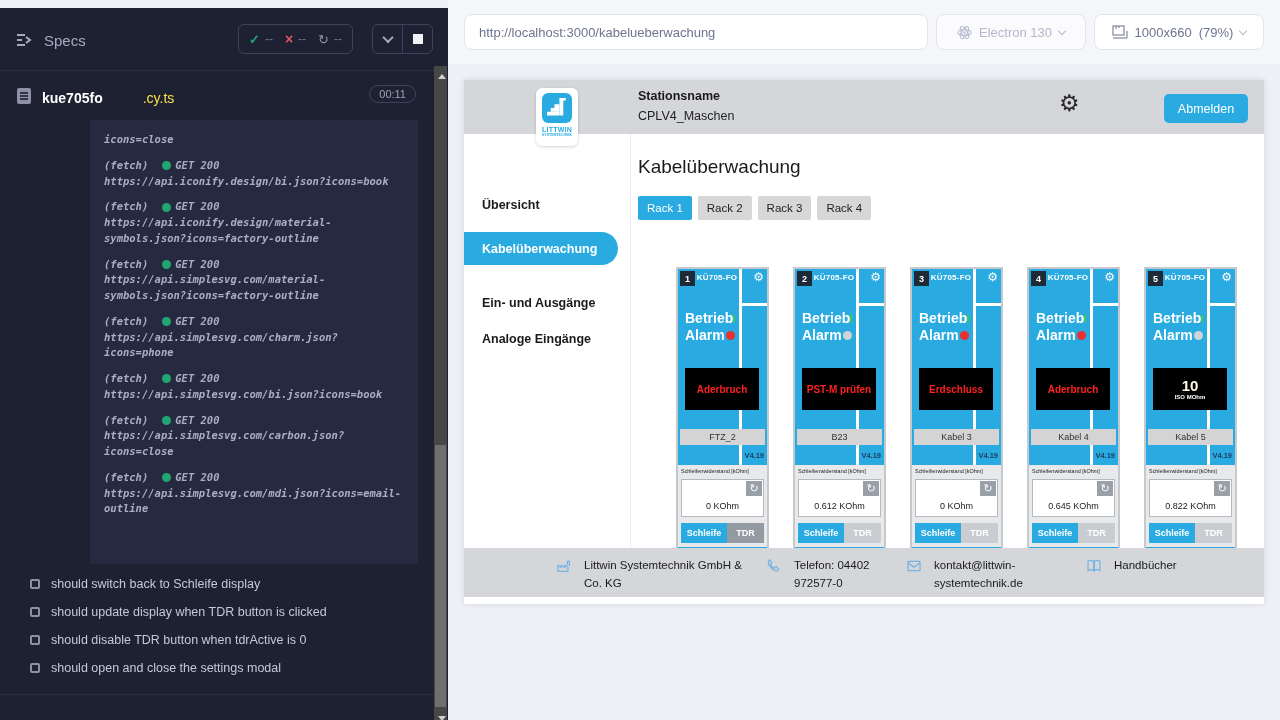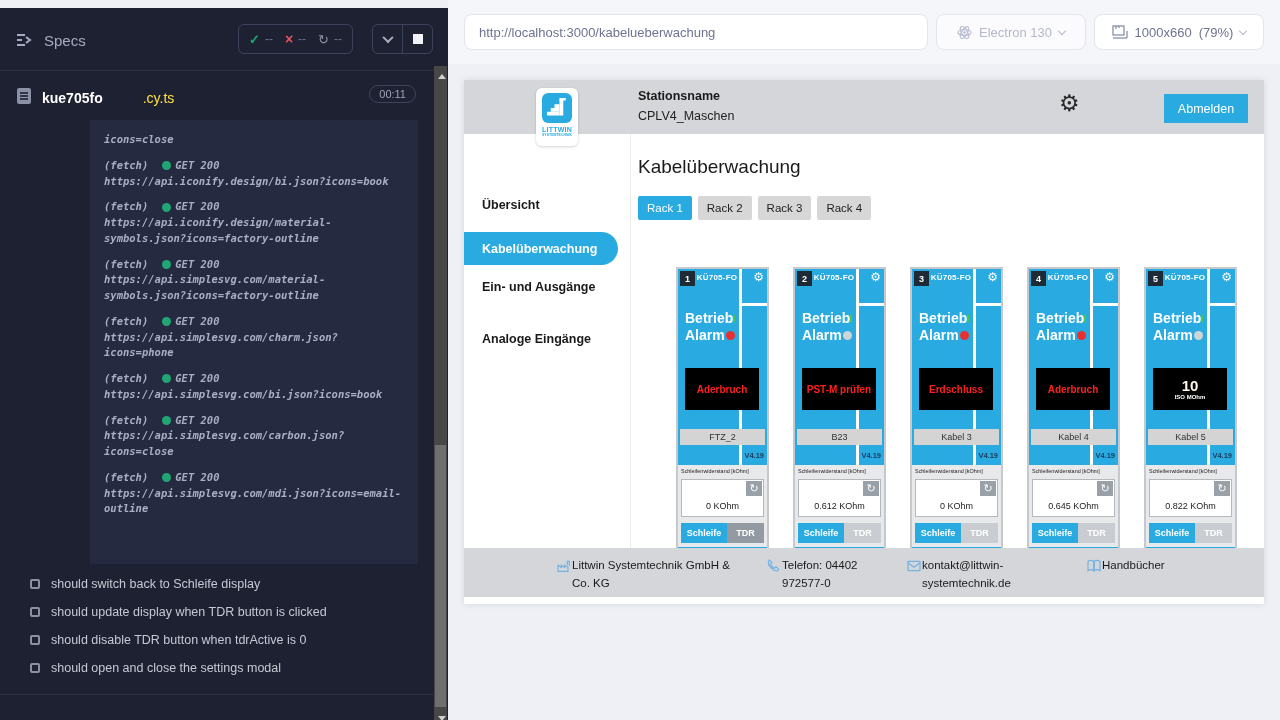--- a/index.html
+++ b/index.html
@@ -57,21 +57,21 @@
   .aut { position:absolute; left:464px; top:80px; width:800px; height:524px; background:#ffffff; box-shadow:0 0 6px rgba(30,40,60,.12); }
   .app-header { position:absolute; left:0; top:0; width:800px; height:54px; background:#d4d6da; }
   .logo-card { position:absolute; left:72px; top:8px; width:42px; height:58px; background:#fff; border-radius:6px; box-shadow:0 1px 3px rgba(0,0,0,.18); z-index:6; display:flex; flex-direction:column; align-items:center; padding-top:5px; }
   .logo-icon { width:30px; height:30px; }
   .logo-name { font-size:7px; font-weight:bold; color:#29abe2; margin-top:3px; letter-spacing:.2px; }
   .logo-sub { font-size:3.5px; font-weight:bold; color:#29abe2; }
   .station { position:absolute; left:174px; top:9px; }
   .station-label { font-size:12.5px; font-weight:bold; color:#1a1a1a; }
   .station-value { font-size:12.5px; color:#222; margin-top:6px; }
   .hdr-gear { position:absolute; left:595px; top:12px; font-size:23px; color:#2b2b2b; cursor:pointer; line-height:1; }
-  .logout-btn { position:absolute; left:700px; top:14px; width:84px; height:29px; background:#29abe2; border:none; border-radius:0; color:#fff; font-size:12.5px; font-family:"Liberation Sans",sans-serif; cursor:pointer; }
+  .logout-btn { position:absolute; left:700px; top:14px; width:84px; height:29px; background:#29abe2; border:none; border-radius:5px; color:#fff; font-size:12.5px; font-family:"Liberation Sans",sans-serif; cursor:pointer; }
 
   .sidebar-border { position:absolute; left:166px; top:54px; width:1px; height:414px; background:#ececec; }
   .nav-item { position:absolute; left:18px; font-size:12.5px; font-weight:bold; color:#1a1a1a; cursor:pointer; }
   .nav-pill { position:absolute; left:0; top:152px; width:154px; height:33px; background:#29abe2; border-radius:0 17px 17px 0; display:flex; align-items:center; padding-left:18px; color:#fff; font-size:12.5px; font-weight:bold; cursor:pointer; }
 
   .page-title { position:absolute; left:174px; top:76px; font-size:19px; color:#1a1a1a; }
   .racks { position:absolute; left:174px; top:116px; display:flex; gap:6px; }
   .rack-tab { height:24px; padding:12px 9px; display:flex; align-items:center; font-size:11.5px; color:#222; background:#d7d7d7; border-radius:2px; cursor:pointer; }
   .rack-tab.active { background:#29abe2; color:#fff; }
 
@@ -95,21 +95,21 @@
   .c-vbox { position:absolute; left:3px; top:14px; width:83px; height:38px; background:#fff; border:1px solid #b5b9be; }
   .c-refresh { position:absolute; top:1px; right:1px; width:16px; height:15px; background:#99a0a8; color:#fff; font-size:11px; line-height:14px; text-align:center; cursor:pointer; }
   .c-val { position:absolute; bottom:5px; width:100%; text-align:center; font-size:9px; color:#222; }
   .c-btns { position:absolute; left:3px; top:58px; width:83px; height:20px; display:flex; }
   .btn-loop { flex:1.25; background:#29abe2; color:#fff; font-size:9px; font-weight:bold; display:flex; align-items:center; justify-content:center; cursor:pointer; }
   .btn-tdr { flex:1; color:#fff; font-size:9px; font-weight:bold; display:flex; align-items:center; justify-content:center; cursor:pointer; }
   .c-strip { position:absolute; left:0; top:82px; width:89px; height:16px; background:#29abe2; }
 
   
   .app-footer { position:absolute; left:0; top:468px; width:800px; height:49px; background:#d4d6da; z-index:8; display:flex; padding:9px 0 0 92px; }
-  .f-item { display:flex; gap:0; }
+  .f-item { display:flex; gap:12px; }
   .f-item svg { flex:0 0 16px; margin-top:1px; }
   .f-text { font-size:11.5px; color:#1a1a1a; line-height:1.55; }
   .f1 { width:210px; } .f1 .f-text { width:172px; }
   .f2 { width:140px; } .f2 .f-text { width:116px; }
   .f3 { width:180px; } .f3 .f-text { width:100px; }
   .f4 .f-text { white-space:nowrap; }
 </style>
 </head>
 <body>
 
@@ -324,21 +324,21 @@
             <rect x="10" y="9" width="4" height="3"></rect>
           </g>
         </svg>
       <div class="logo-name">LITTWIN</div>
       <div class="logo-sub">SYSTEMTECHNIK</div>
     </div>
 
     <div class="sidebar-border"></div>
     <div class="nav-item" style="top:118px">Übersicht</div>
     <div class="nav-pill">Kabelüberwachung</div>
-    <div class="nav-item" style="top:200px">Ein- und Ausgänge</div>
+    <div class="nav-item" style="top:216px">Ein- und Ausgänge</div>
     <div class="nav-item" style="top:252px">Analoge Eingänge</div>
 
     <div class="page-title">Kabelüberwachung</div>
     <div class="racks">
       <div class="rack-tab active">Rack 1</div>
       <div class="rack-tab">Rack 2</div>
       <div class="rack-tab">Rack 3</div>
       <div class="rack-tab">Rack 4</div>
     </div>
 

